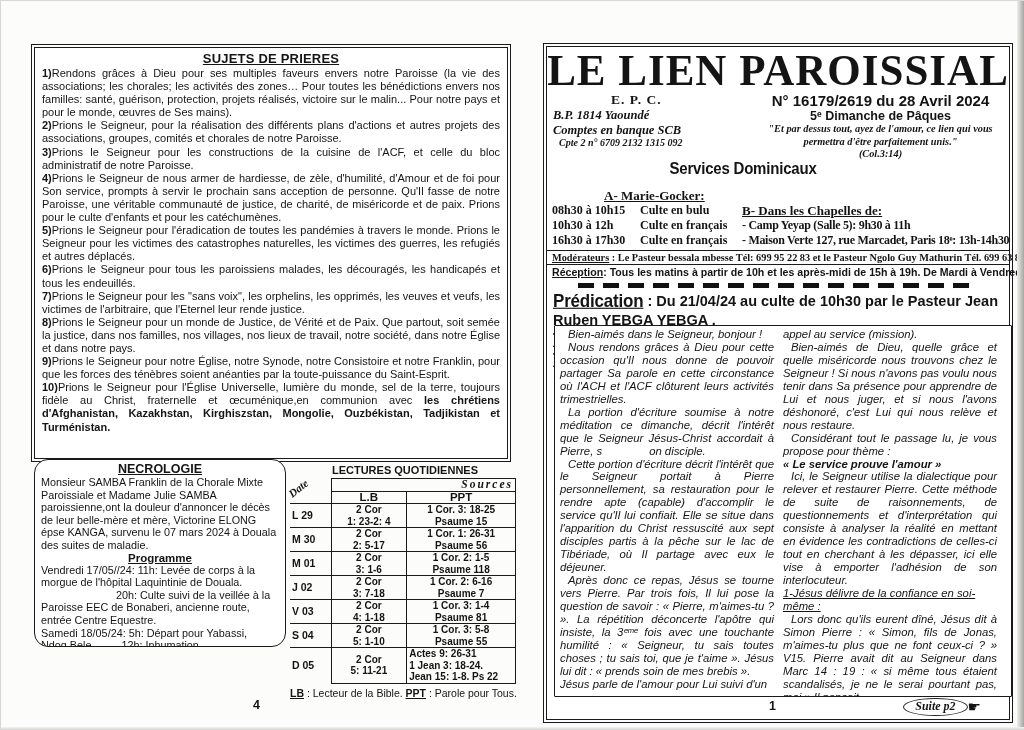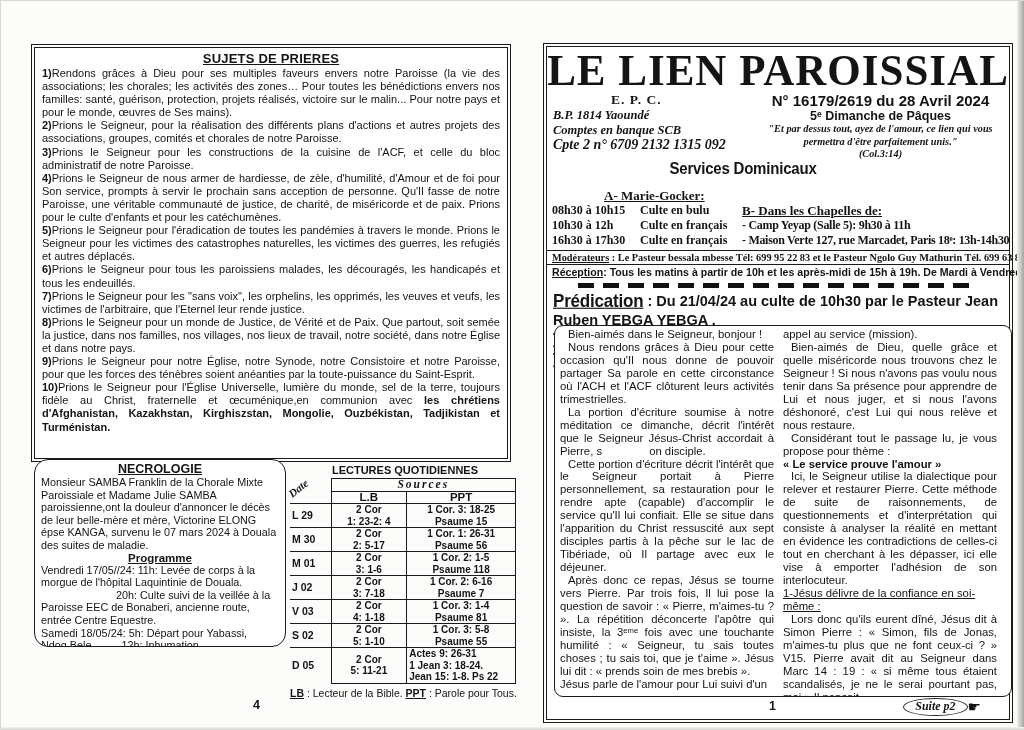--- a/index.html
+++ b/index.html
@@ -25,41 +25,41 @@
   #necro .txt{font-size:10.8px;line-height:12.6px;}
   #necro .prog-title{text-align:center;font-weight:bold;text-decoration:underline;font-size:11.5px;margin:0;}
   #exhort{left:33px;top:656px;width:238px;height:53px;padding:2px 6px;overflow:hidden;}
   #exhort .txt{font-size:11px;line-height:13px;}
 
   #lectures-title{left:293px;top:463px;width:222px;text-align:center;font-weight:bold;font-size:11px;}
   #lect-table{left:289px;top:477px;width:226px;border-collapse:collapse;font-weight:bold;}
   #lect-table td,#lect-table th{border:1.6px solid #1a1a1a;padding:0 2px;font-size:10px;line-height:11.5px;}
   #lect-table .corner{border:none;position:relative;width:36px;}
   #lect-table .corner span{position:absolute;left:-2px;top:4px;transform:rotate(-38deg);font-style:italic;font-size:11px;font-family:"Liberation Serif",serif;}
-  #lect-table .sources{text-align:center;font-family:"Liberation Serif",serif;font-style:italic;font-size:11.5px;letter-spacing:2px;}
+  #lect-table .sources{text-align:right;font-family:"Liberation Serif",serif;font-style:italic;font-size:11.5px;letter-spacing:2px;}
   #lect-table .colhead{text-align:center;font-size:11.5px;}
   #lect-table td.date{border-left:none;border-right:1.6px solid #1a1a1a;text-align:left;padding-right:4px;width:36px;border-top:none;border-bottom:none;font-size:10.5px;}
   #lect-table tr.datarow td{border-top:1.6px solid #1a1a1a;}
   #lect-table td.lb{width:74px;text-align:center;white-space:pre-wrap;}
   #lect-table td.ppt{width:108px;text-align:center;white-space:pre-wrap;}
   #lect-table tr:last-child td.ppt{text-align:left;}
   #lect-legend{left:289px;top:686px;width:230px;font-size:10.5px;}
   #lect-legend b{text-decoration:underline;}
   .pagenum{font-weight:bold;font-size:12.5px;}
   #pagenum-left{left:252px;top:697px;}
 
   
   #rpage{left:545px;top:45px;width:462px;height:672px;padding:0;}
   #rp-title{text-align:center;font-family:"Liberation Serif","DejaVu Serif",serif;font-weight:bold;font-size:43px;line-height:44px;letter-spacing:1px;margin:1px 0 0 0;transform:scaleY(1.04);}
   #rp-head{display:flex;padding:0 6px;}
   #rp-head .lcol{width:205px;font-family:"Liberation Serif",serif;font-weight:bold;}
   #rp-head .lcol .epc{font-size:13.5px;margin-left:58px;letter-spacing:1px;}
   #rp-head .lcol .parish{font-size:14.5px;letter-spacing:.2px;}
   #rp-head .lcol .it{font-style:italic;font-size:12.5px;line-height:14.5px;}
-  #rp-head .lcol .acct{font-style:italic;font-size:14px;}
+  #rp-head .lcol .acct{font-style:italic;font-size:10px;margin-left:6px;}
   #rp-head .rcol{flex:1;text-align:center;}
   #rp-head .rcol .num{font-size:15px;font-weight:bold;}
   #rp-head .rcol .sunday{font-size:12.5px;font-weight:bold;}
   #rp-head .rcol .quote{font-family:"Liberation Serif",serif;font-style:italic;font-weight:bold;font-size:10.3px;line-height:12.5px;}
   .condensed{font-weight:bold;letter-spacing:-.2px;transform:scaleY(1.12);display:inline-block;}
   #svc-heading{margin:-2px 0 12px 96px;width:200px;text-align:center;font-size:15px;}
   #svc-grid{display:grid;grid-template-columns:88px 102px 1fr;padding:0 5px;font-family:"Liberation Serif",serif;font-weight:bold;font-size:12px;line-height:15px;}
   #svc-grid .atitle{grid-column:1/3;margin-left:52px;text-decoration:underline;font-size:13px;}
   #svc-grid .btitle{text-decoration:underline;font-size:13px;}
   #svc-grid .bline{font-size:12px;letter-spacing:-.3px;white-space:nowrap;}
@@ -69,21 +69,21 @@
   #reception b{text-decoration:underline;}
   #dashes{height:5px;width:400px;margin:4px auto 3px auto;background:repeating-linear-gradient(90deg,#111 0 16px,transparent 16px 25px);}
   .predlabel{font-size:17px;text-decoration:underline;}
   #pred-block{padding:0 6px;font-weight:bold;}
   #pred-text{font-size:14.5px;line-height:16.5px;}
   #texte-line,#theme-line{padding:1px 6px;font-weight:bold;}
   .lab2{font-size:14px;text-decoration:underline;}
   #texte-line .val,#theme-line .val{font-size:13px;}
   #theme-line .val{font-size:13.5px;}
 
-  #rp-body{position:absolute;left:7px;top:278px;width:446px;height:366px;border:1.3px solid #1a1a1a;border-radius:9px;padding:2px 5px;display:flex;gap:9px;overflow:hidden;background:#fff;}
+  #rp-body{position:absolute;left:7px;top:278px;width:446px;height:366px;border:1.3px solid #1a1a1a;border-radius:1px;padding:2px 5px;display:flex;gap:9px;overflow:hidden;background:#fff;font-style:italic;}
   #rp-body .col{width:214px;font-size:11.3px;line-height:12.95px;text-align:justify;}
   #rp-body p{margin:0;}
   #rp-body p.ind{text-indent:8px;}
   #rp-body p.boldp{font-weight:bold;text-align:left;}
   #rp-body p.headp{text-decoration:underline;text-align:left;}
   #rp-footer{position:absolute;left:0;top:648px;width:100%;height:22px;}
   #pagenum-right{position:absolute;left:222px;top:4px;}
   #suite{position:absolute;right:28px;top:1px;}
   #suite .ell{display:inline-block;border:1.6px solid #2a2a2a;border-radius:50%;padding:0px 11px 1px 11px;font-family:"Liberation Serif",serif;font-style:italic;font-weight:bold;font-size:12px;}
   #suite .hand{font-size:15px;vertical-align:-2px;}
@@ -106,21 +106,21 @@
         <p><b class="num">4)</b><span>Prions le Seigneur de nous armer de hardiesse, de zèle, d'humilité, d'Amour et de foi pour Son service, prompts à servir le prochain sans acception de personne. Qu'Il fasse de notre Paroisse, une véritable communauté de justice, de charité, de miséricorde et de paix. Prions pour le culte d'enfants et pour les catéchumènes.</span><b></b></p>
 
         <p><b class="num">5)</b><span>Prions le Seigneur pour l'éradication de toutes les pandémies à travers le monde. Prions le Seigneur pour les victimes des catastrophes naturelles, les victimes des guerres, les refugiés et autres déplacés.</span><b></b></p>
 
         <p><b class="num">6)</b><span>Prions le Seigneur pour tous les paroissiens malades, les découragés, les handicapés et tous les endeuillés.</span><b></b></p>
 
         <p><b class="num">7)</b><span>Prions le Seigneur pour les "sans voix", les orphelins, les opprimés, les veuves et veufs, les victimes de l'arbitraire, que l'Eternel leur rende justice.</span><b></b></p>
 
         <p><b class="num">8)</b><span>Prions le Seigneur pour un monde de Justice, de Vérité et de Paix. Que partout, soit semée la justice, dans nos familles, nos villages, nos lieux de travail, notre société, dans notre Église et dans notre pays.</span><b></b></p>
 
-        <p><b class="num">9)</b><span>Prions le Seigneur pour notre Église, notre Synode, notre Consistoire et notre Paroisse, pour que les forces des ténèbres soient anéanties par la toute-puissance du Saint-Esprit.</span><b></b></p>
+        <p><b class="num">9)</b><span>Prions le Seigneur pour notre Église, notre Synode, notre Consistoire et notre Franklin, pour que les forces des ténèbres soient anéanties par la toute-puissance du Saint-Esprit.</span><b></b></p>
 
         <p><b class="num">10)</b><span>Prions le Seigneur pour l'Église Universelle, lumière du monde, sel de la terre, toujours fidèle au Christ, fraternelle et œcuménique,en communion avec </span><b>les chrétiens d'Afghanistan, Kazakhstan, Kirghiszstan, Mongolie, Ouzbékistan, Tadjikistan et Turménistan.</b></p>
       </div>
   </div>
 
   <div id="necro" class="abs rbox">
     <h2>NECROLOGIE</h2>
     <div class="txt">Monsieur SAMBA Franklin de la Chorale Mixte Paroissiale et Madame Julie SAMBA paroissienne,ont la douleur d'annoncer le décès de leur belle-mère et mère, Victorine ELONG épse KANGA, survenu le 07 mars 2024 à Douala des suites de maladie.</div>
     <p class="prog-title">Programme</p>
     <div class="txt prewrap">Vendredi 17/05//24: 11h: Levée de corps à la morgue de l'hôpital Laquintinie de Douala.
@@ -180,21 +180,21 @@
 
         <tr class="datarow">
           <td class="date">V 03</td>
           <td class="lb">2 Cor
 4: 1-18</td>
           <td class="ppt">1 Cor. 3: 1-4
 Psaume 81</td>
         </tr>
 
         <tr class="datarow">
-          <td class="date">S 02</td>
+          <td class="date">S 04</td>
           <td class="lb">2 Cor
 5: 1-10</td>
           <td class="ppt">1 Cor. 3: 5-8
 Psaume 55</td>
         </tr>
 
         <tr class="datarow">
           <td class="date">D 05</td>
           <td class="lb">2 Cor
 5: 11-21</td>

